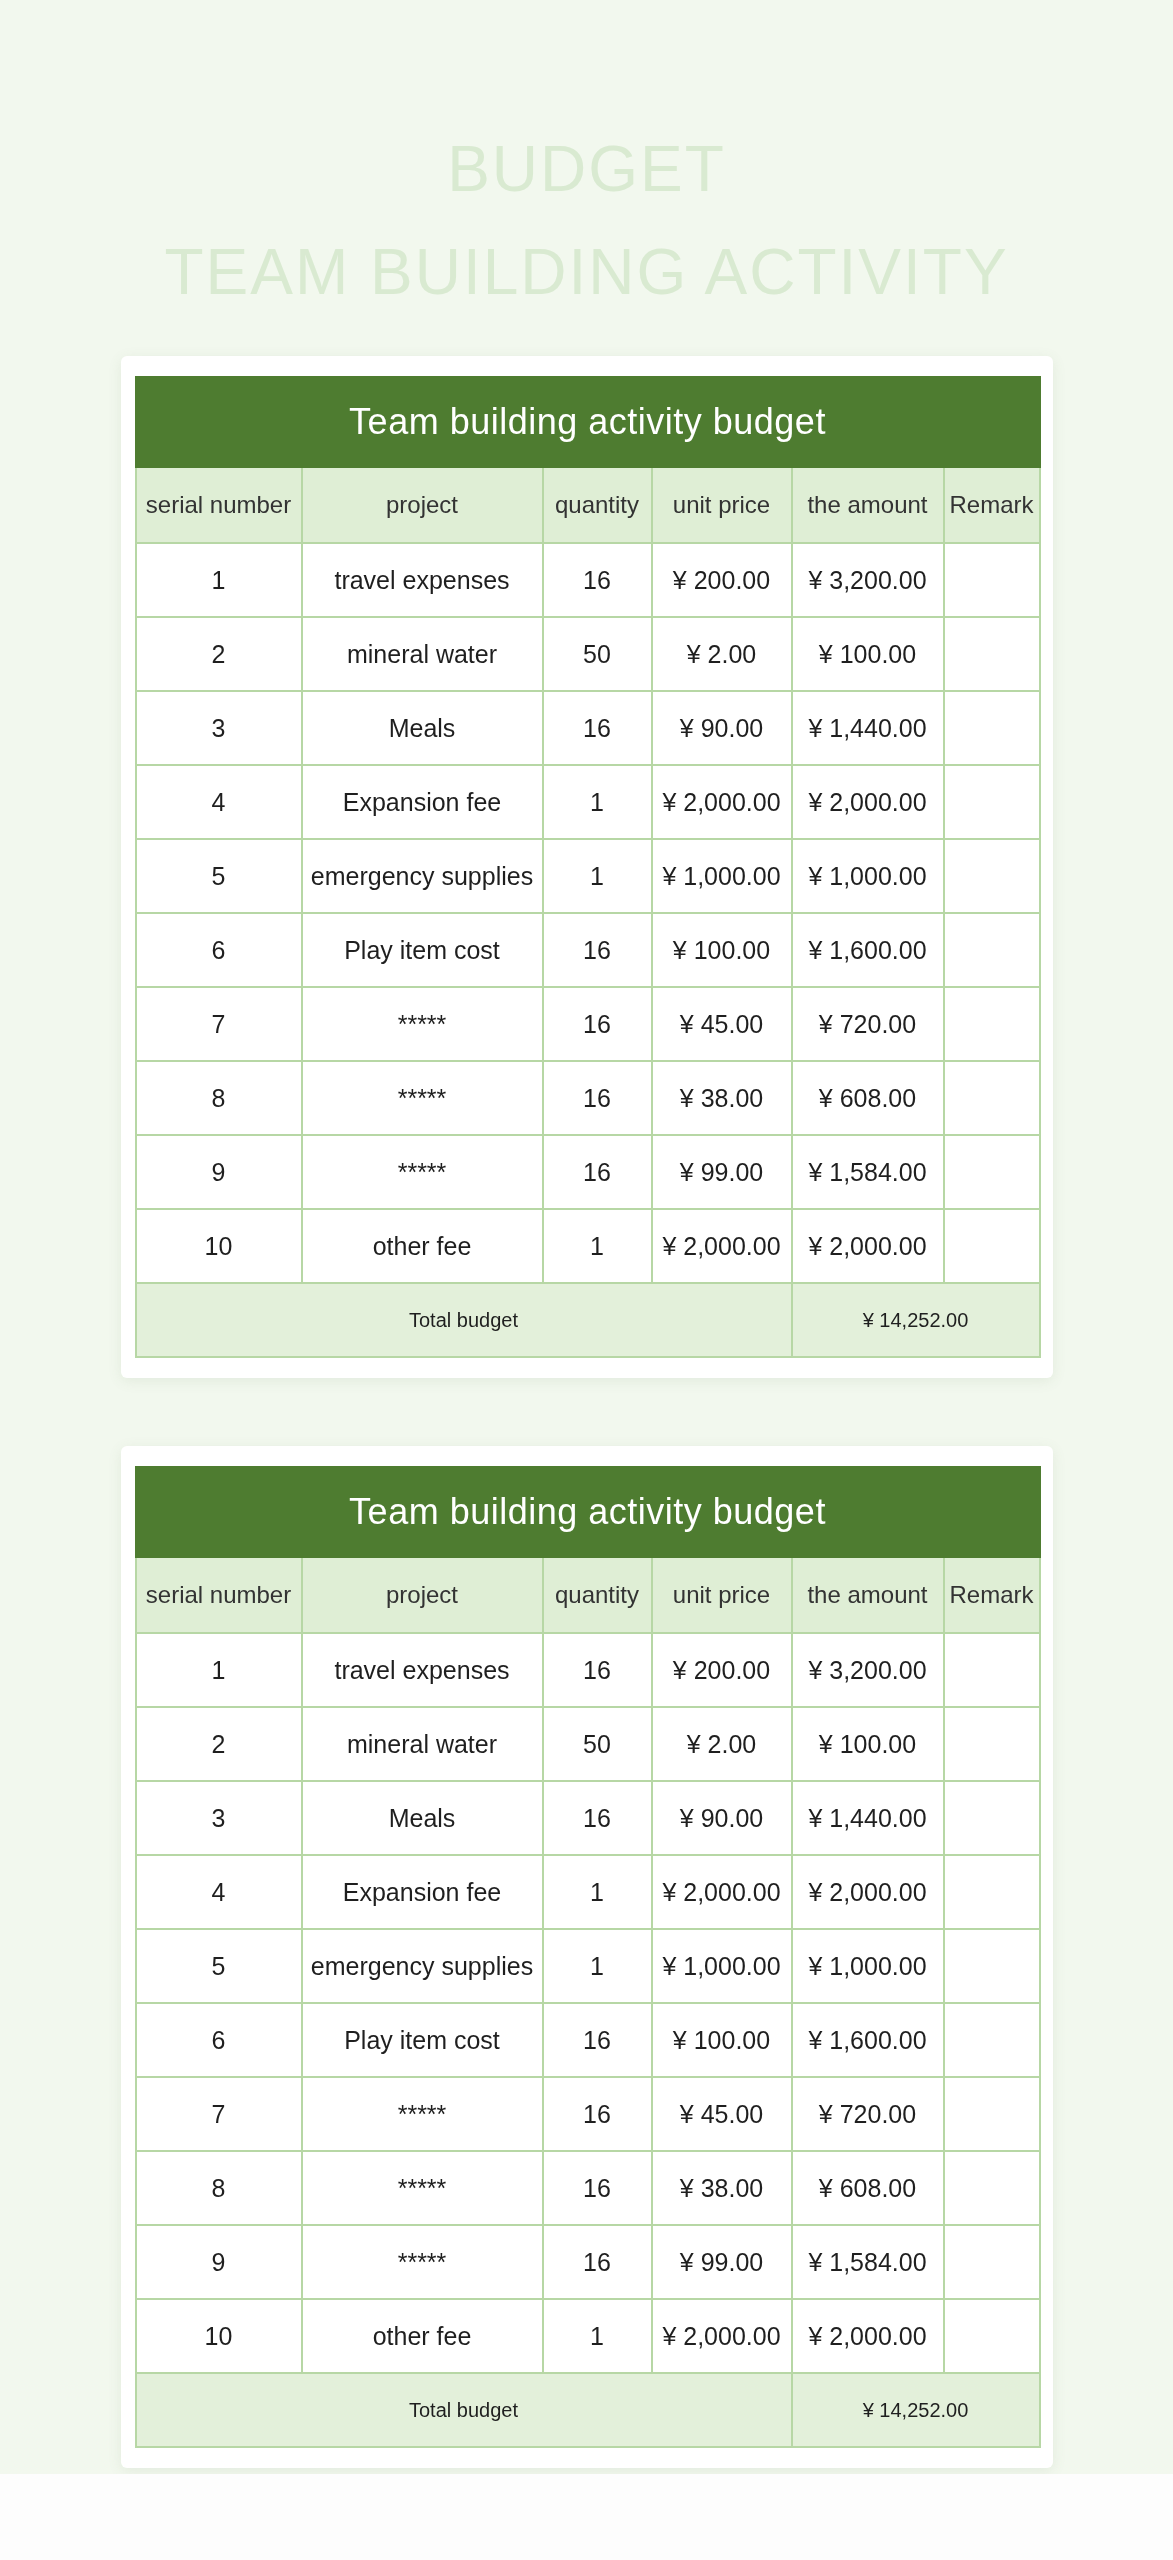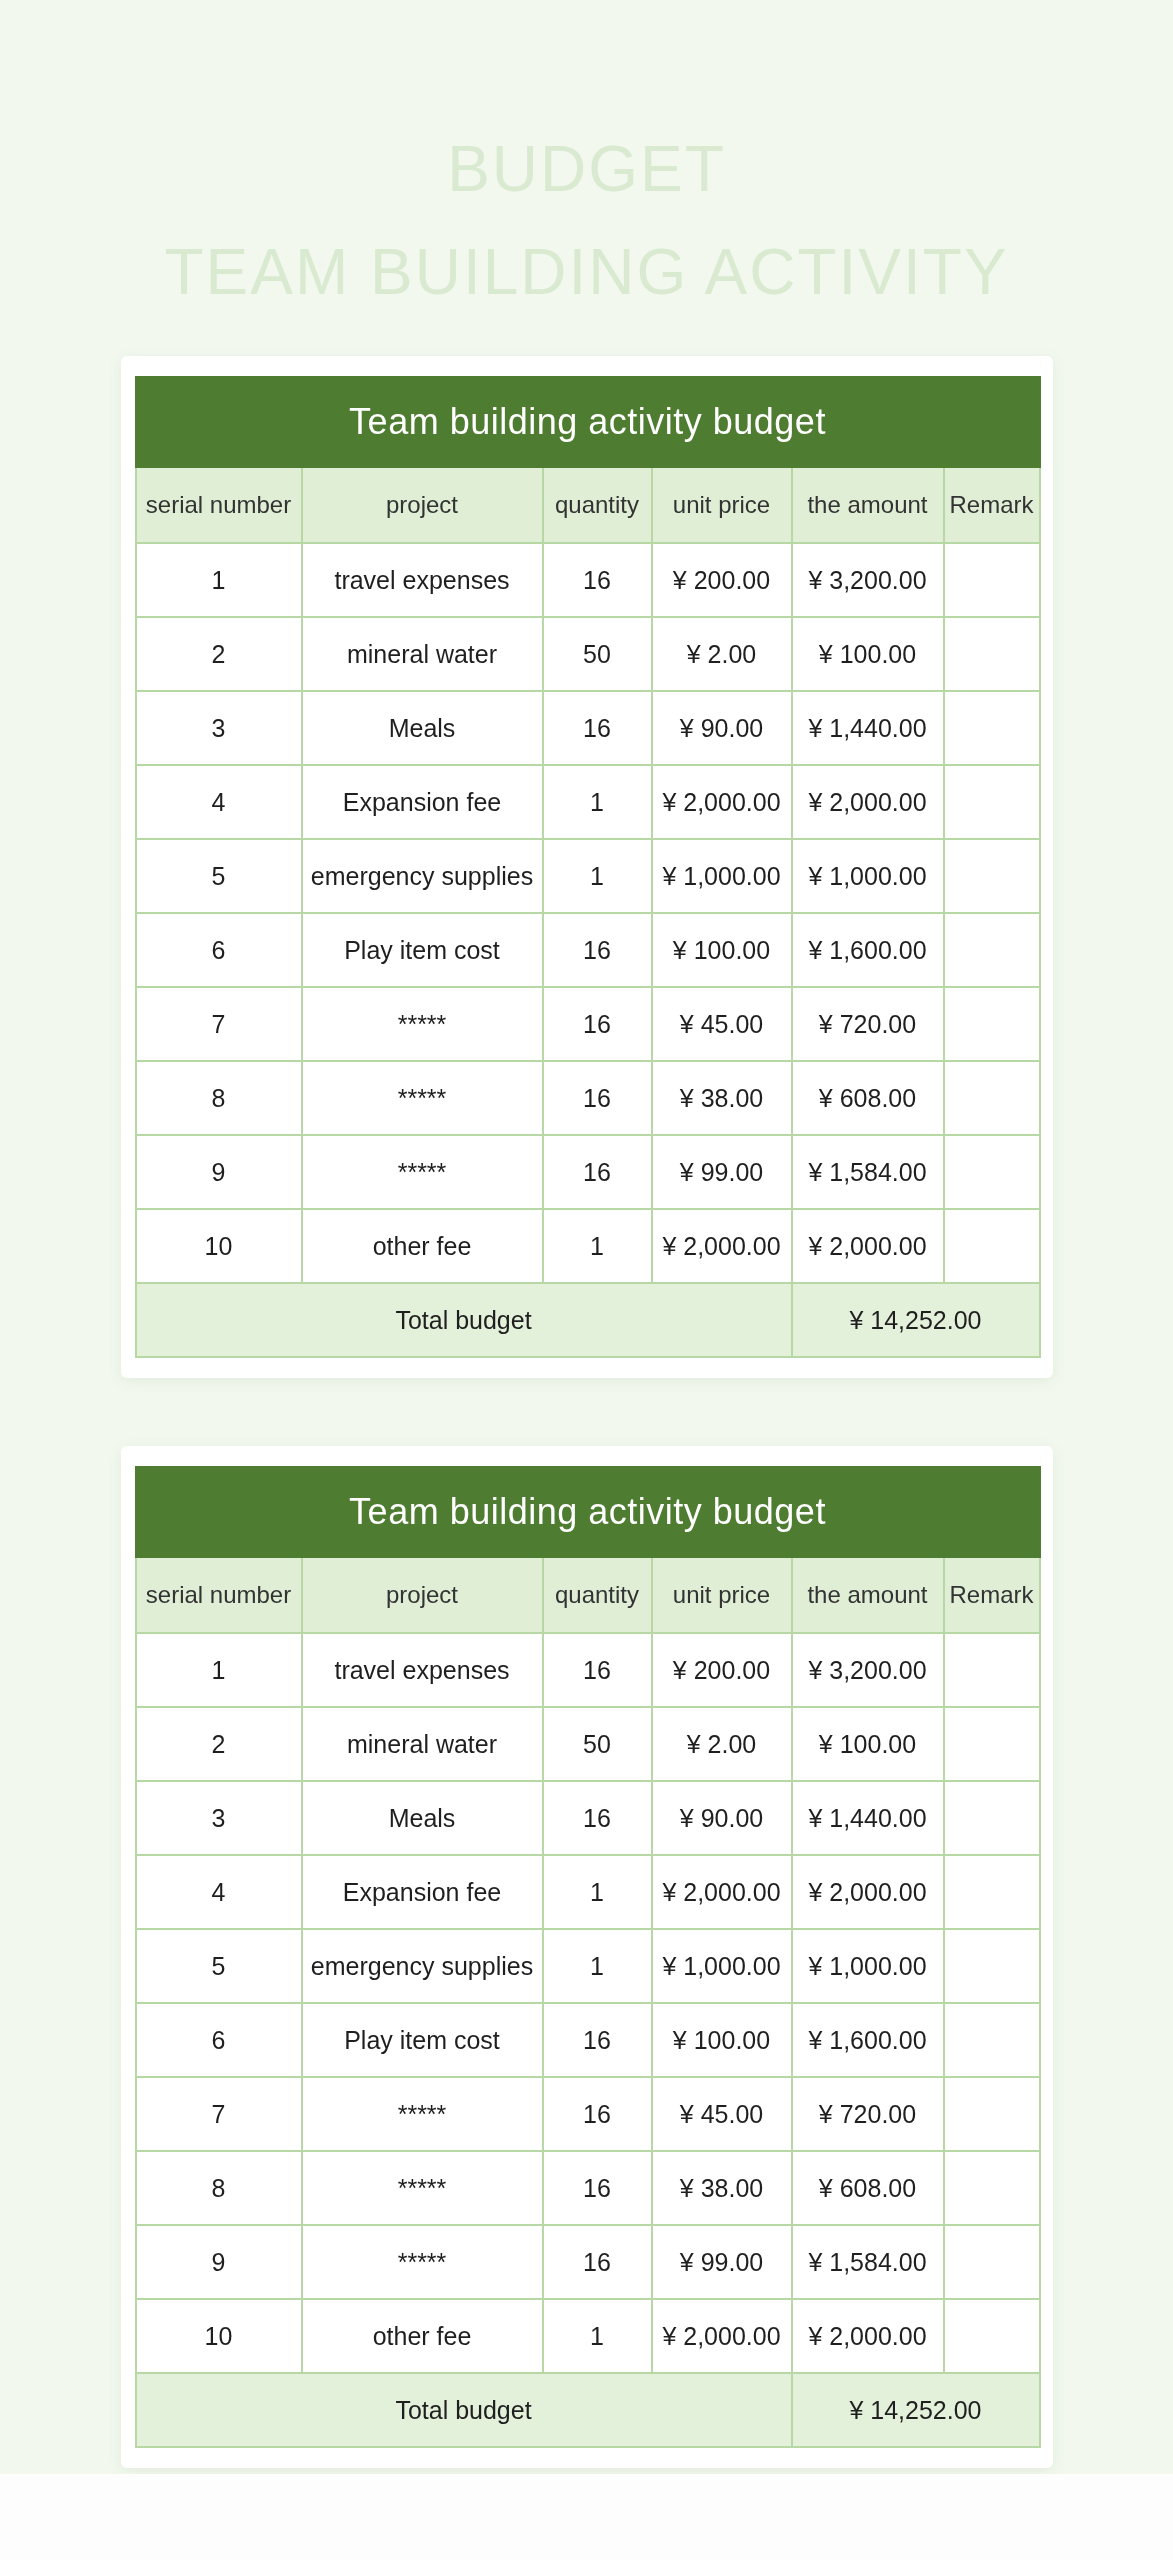--- a/index.html
+++ b/index.html
@@ -65,21 +65,21 @@
     background: #ffffff;
     color: #1f1f1f;
     font-size: 25px;
     text-align: center;
     border: 2px solid var(--border-green, #b7d7a5);
   }
   .total-row td {
     height: 74px;
     background: var(--footer-green, #e3f0da);
     color: #1f1f1f;
-    font-size: 25px;
+    font-size: 20px;
     text-align: center;
     border: 2px solid var(--border-green, #b7d7a5);
   }
   .bottom-strip {
     position: absolute;
     left: 0;
     bottom: 0;
     width: 100%;
     height: 86px;
     background: #fdfdfd;

